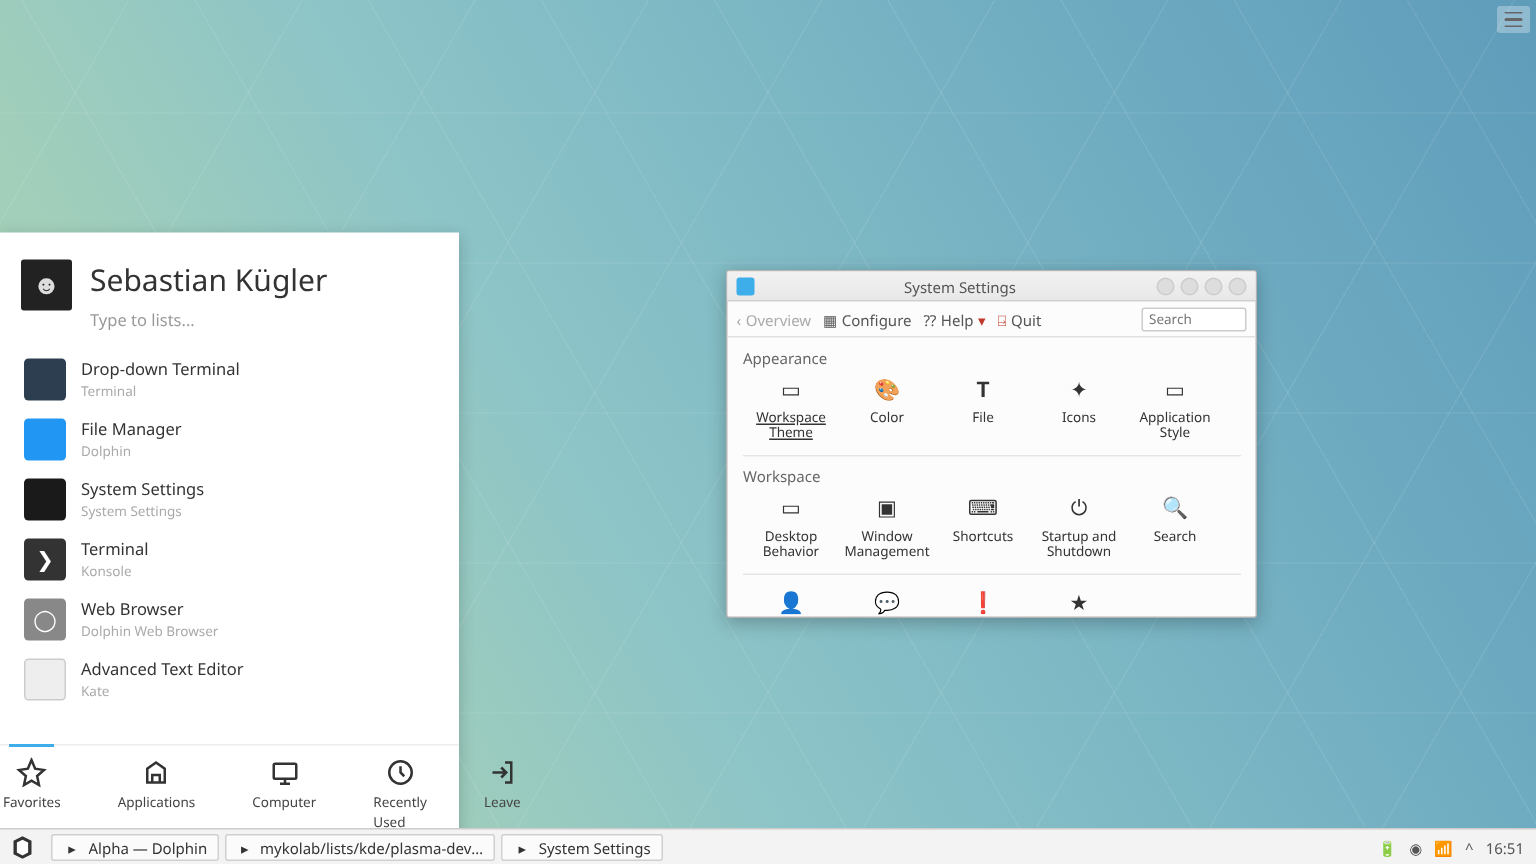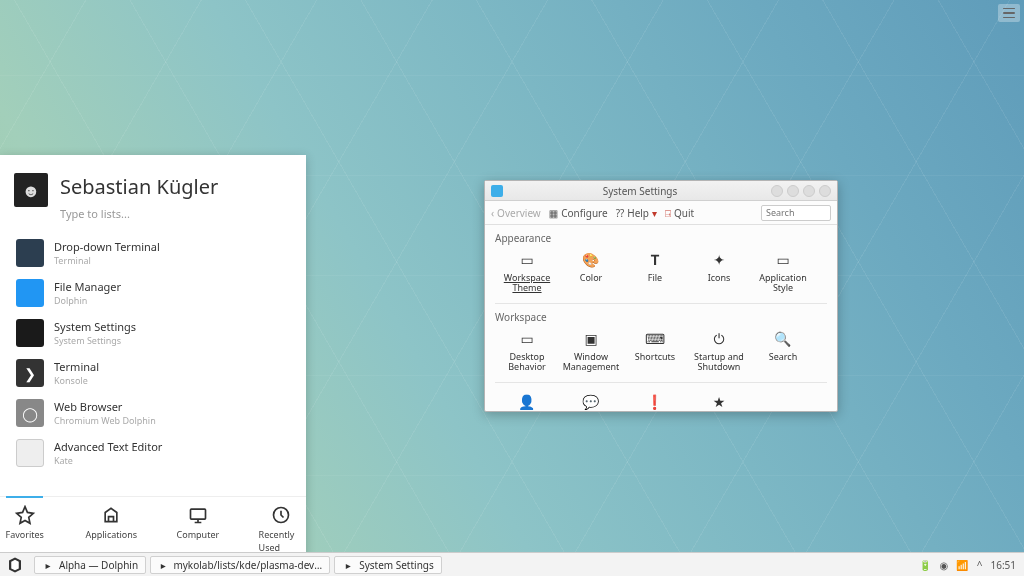--- a/index.html
+++ b/index.html
@@ -114,21 +114,21 @@
         <div class="app-icon ic-konsole">❯</div>
   <div class="txt">
           <div class="name">Terminal</div>
           <div class="sub">Konsole</div>
         </div>
       </div>
       <div class="launcher-item">
         <div class="app-icon ic-web">◯</div>
   <div class="txt">
           <div class="name">Web Browser</div>
-          <div class="sub">Chromium Web Dolphin</div>
+          <div class="sub">Dolphin Web Browser</div>
         </div>
       </div>
       <div class="launcher-item">
         <div class="app-icon ic-kate"></div>
   <div class="txt">
           <div class="name">Advanced Text Editor</div>
           <div class="sub">Kate</div>
         </div>
       </div>
     </div>
@@ -151,20 +151,26 @@
           <path d="M8 21h8M12 17v4"></path>
         </svg>
         <span>Computer</span>
       </div>
       <div class="launcher-tab">
         <svg viewBox="0 0 24 24" fill="none" stroke="#333" stroke-width="2">
           <circle cx="12" cy="12" r="9"></circle>
           <path d="M12 7v5l3 3"></path>
         </svg>
         <span>Recently Used</span>
+      </div>
+      <div class="launcher-tab">
+        <svg viewBox="0 0 24 24" fill="none" stroke="#333" stroke-width="2">
+          <path d="M14 4h5v16h-5M4 12h11M11 8l4 4-4 4"></path>
+        </svg>
+        <span>Leave</span>
       </div>
     </div>
 </div>
 
 <div class="settings-win">
   <div class="settings-titlebar">
     <div class="win-icon"></div>
     <div class="title">System Settings</div>
     <div class="win-btns">
       <span></span>

